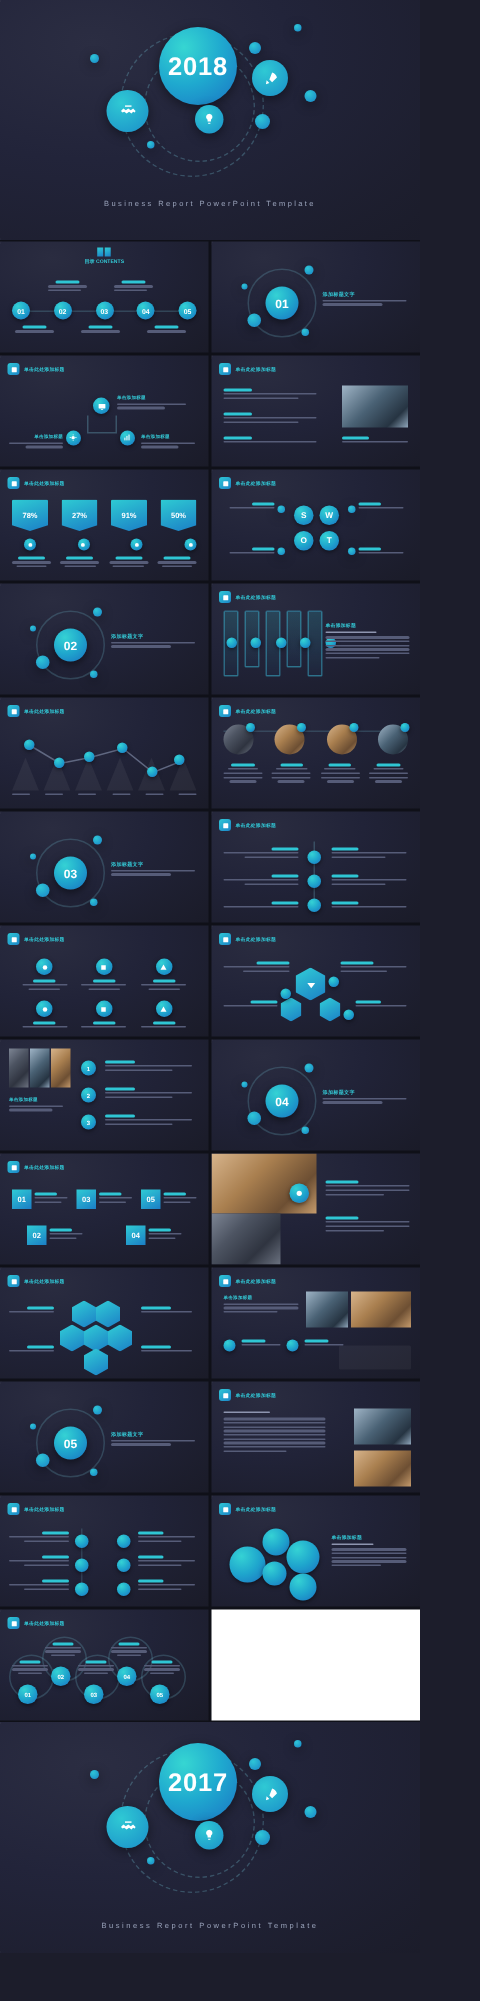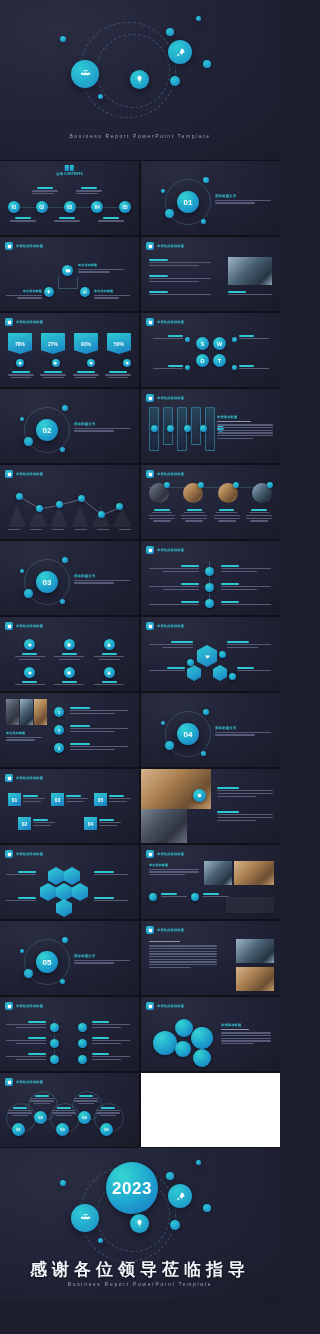--- a/index.html
+++ b/index.html
@@ -152,20 +152,23 @@
   }
 </style>
 </head>
 <body>
 
 <div class="cover bg-dark">
   <div class="stage">
     <div class="orbit" style="left:80px;  top:22px;  width:96px;  height:96px;"></div>
     <div class="orbit" style="left:96px;  top:34px;  width:74px;  height:74px;"></div>
 
+    <div class="bub" style="left:106px; top:18px; width:52px; height:52px;">
+      <span class="year" style="font-size:17px;">2018</span>
+    </div>
 
     <div class="bub flat" style="left:71px; top:60px; width:28px; height:28px;">
       <svg viewBox="0 0 24 24" width="13" height="13" fill="#fff" aria-hidden="true">
         <path d="M3 11l3-3 3 2 3-2 3 2 3-2 3 3-1 2-2-1-2 2-3-2-3 2-3-2-2 1z"></path>
         <path d="M8 4h8v2H8z" opacity=".8"></path>
       </svg>
     </div>
 
     <div class="bub flat" style="left:168px; top:40px; width:24px; height:24px;">
       <svg viewBox="0 0 24 24" width="11" height="11" fill="#fff" aria-hidden="true">
@@ -1088,21 +1091,21 @@
   <div class="slide white"></div>
 
 </div>
 
 <div class="ending bg-dark">
   <div class="stage">
     <div class="orbit" style="left:80px;  top:18px;  width:96px;  height:96px;"></div>
     <div class="orbit" style="left:96px;  top:30px;  width:74px;  height:74px;"></div>
 
     <div class="bub" style="left:106px; top:14px; width:52px; height:52px;">
-      <span class="year" style="font-size:17px;">2023</span>
+      <span class="year" style="font-size:17px;">2017</span>
     </div>
 
     <div class="bub flat" style="left:71px; top:56px; width:28px; height:28px;">
       <svg viewBox="0 0 24 24" width="13" height="13" fill="#fff" aria-hidden="true">
         <path d="M3 11l3-3 3 2 3-2 3 2 3-2 3 3-1 2-2-1-2 2-3-2-3 2-3-2-2 1z"></path>
         <path d="M8 4h8v2H8z" opacity=".8"></path>
       </svg>
     </div>
 
     <div class="bub flat" style="left:168px; top:36px; width:24px; height:24px;">
@@ -1118,15 +1121,14 @@
     </div>
 
     <div class="bub dot" style="left:60px;  top:32px; width:6px;  height:6px;"></div>
     <div class="bub dot" style="left:166px; top:24px; width:8px;  height:8px;"></div>
     <div class="bub dot" style="left:203px; top:56px; width:8px;  height:8px;"></div>
     <div class="bub dot" style="left:170px; top:72px; width:10px; height:10px;"></div>
     <div class="bub dot" style="left:98px;  top:90px; width:5px;  height:5px;"></div>
     <div class="bub dot" style="left:196px; top:12px; width:5px;  height:5px;"></div>
   </div>
 
-  <div class="end-title" style="top:110px;">感谢各位领导莅临指导</div>
   <div class="end-sub" style="top:133px;">Business Report PowerPoint Template</div>
 </div>
 
 </body></html>

